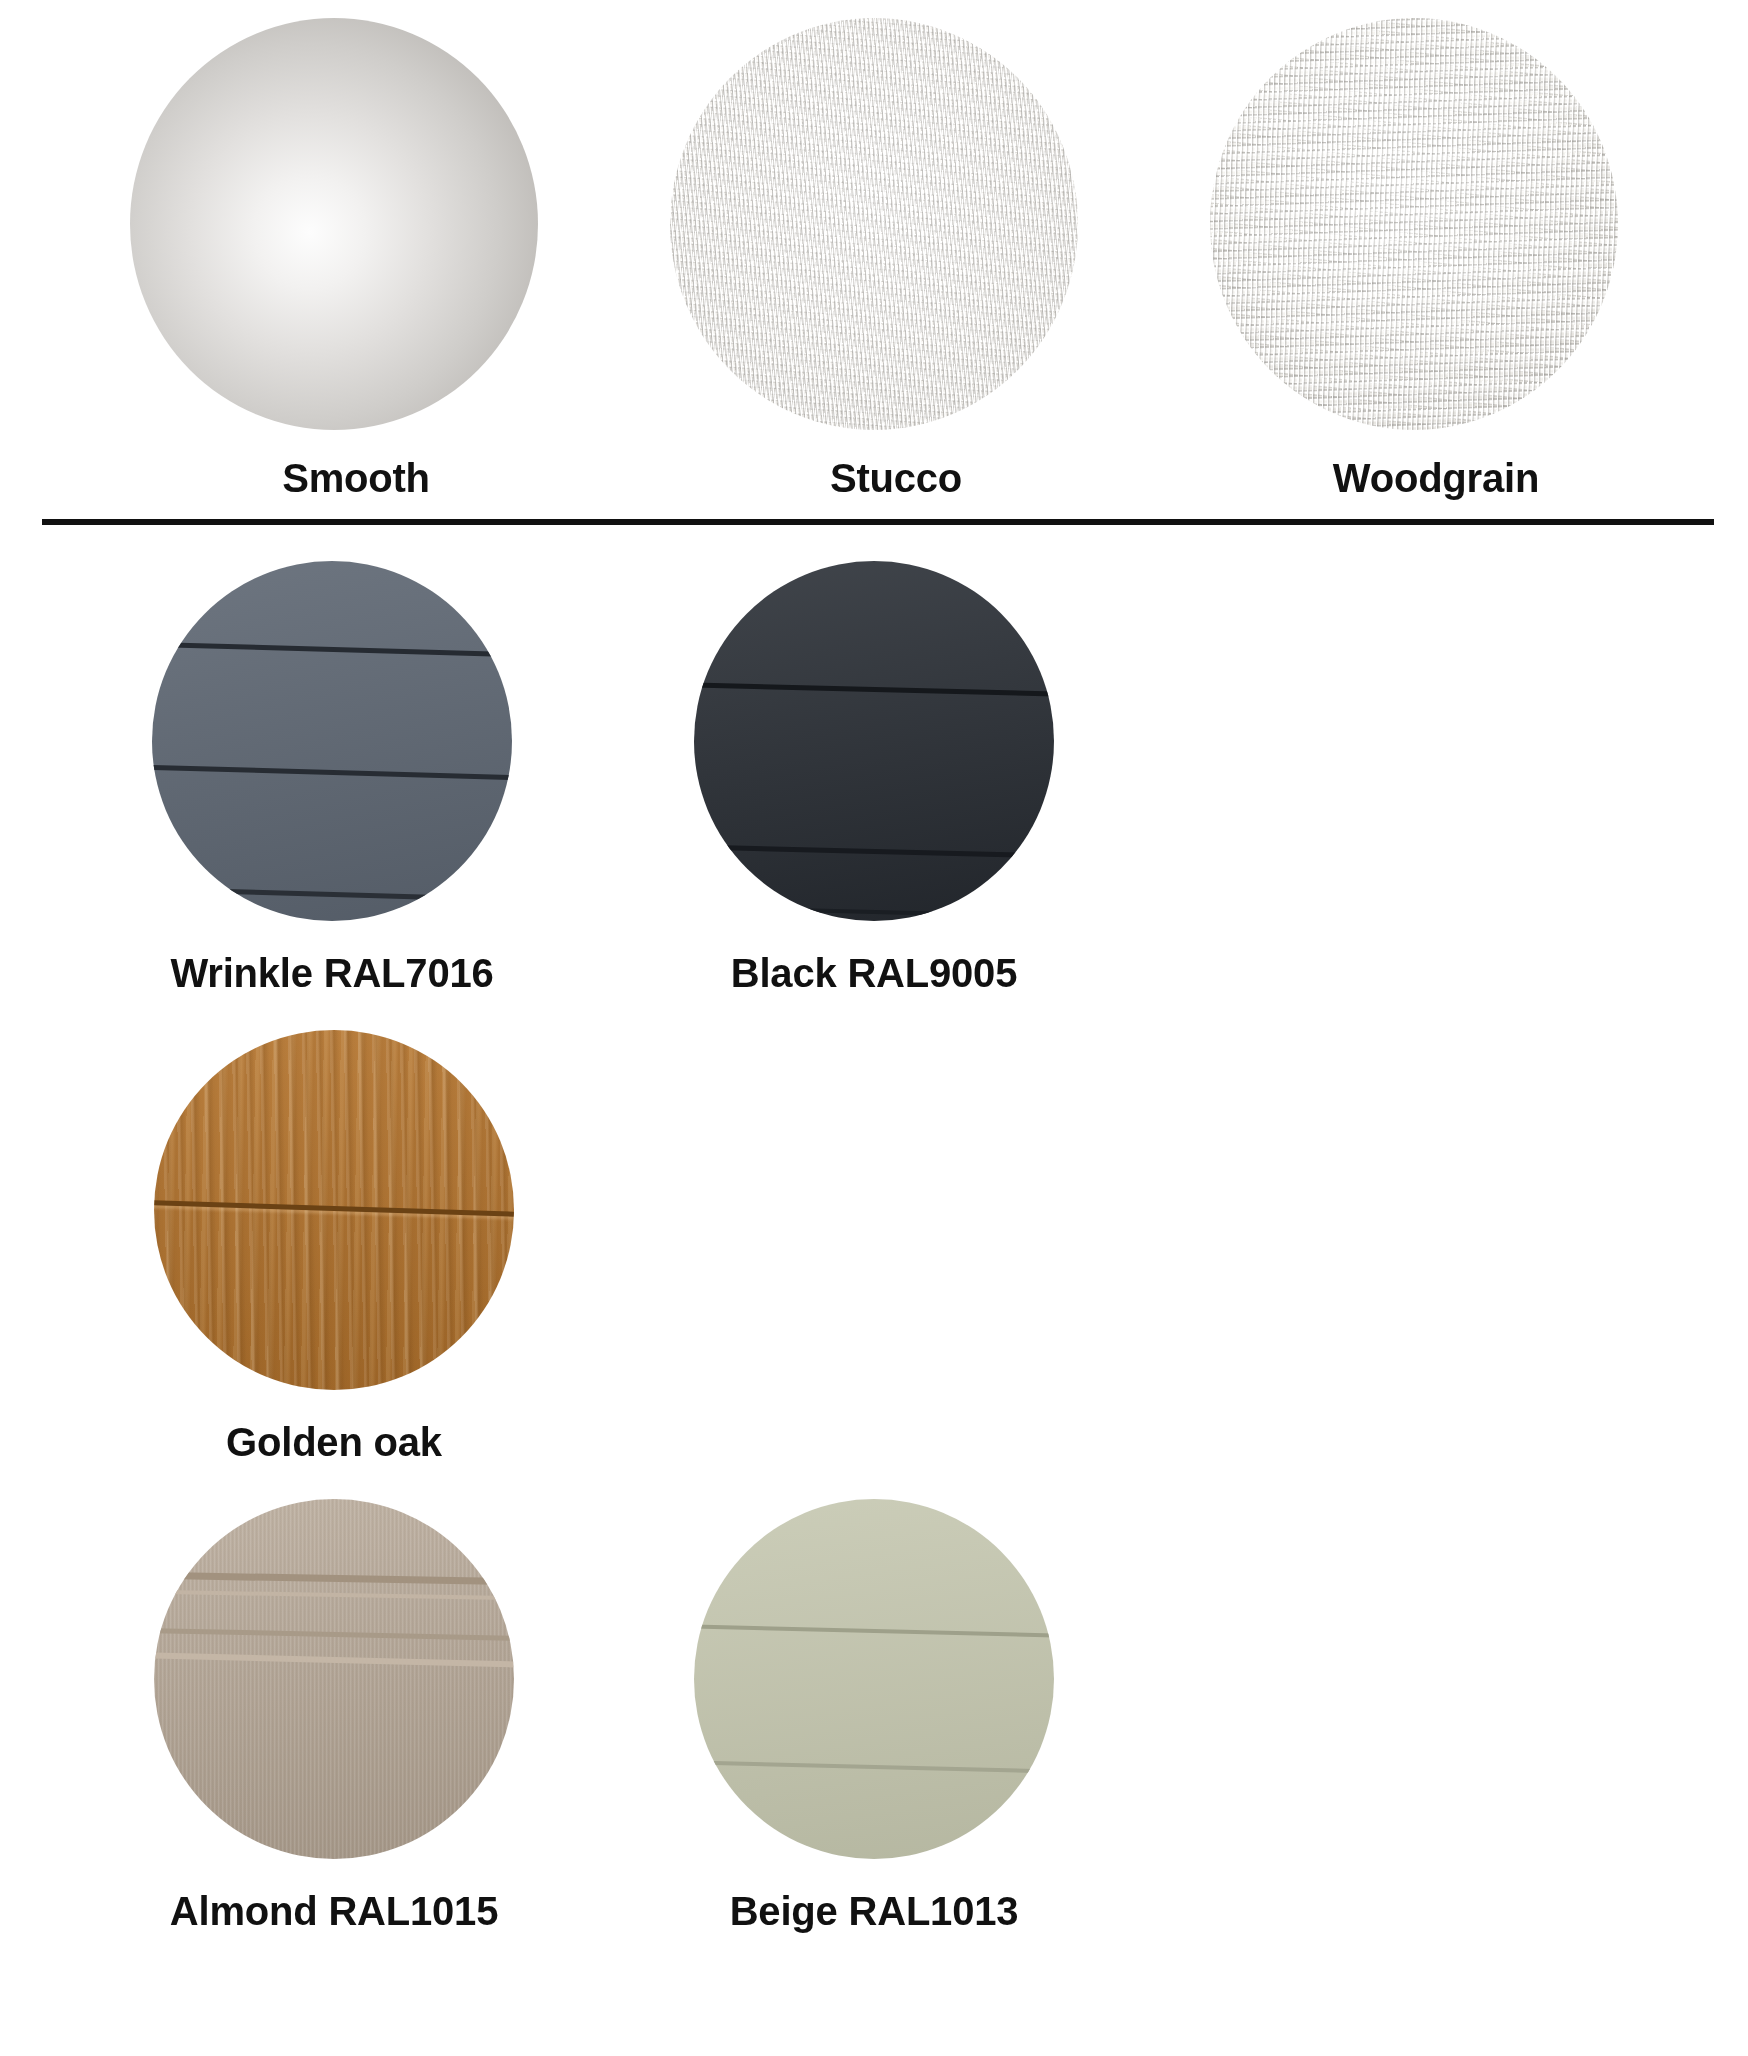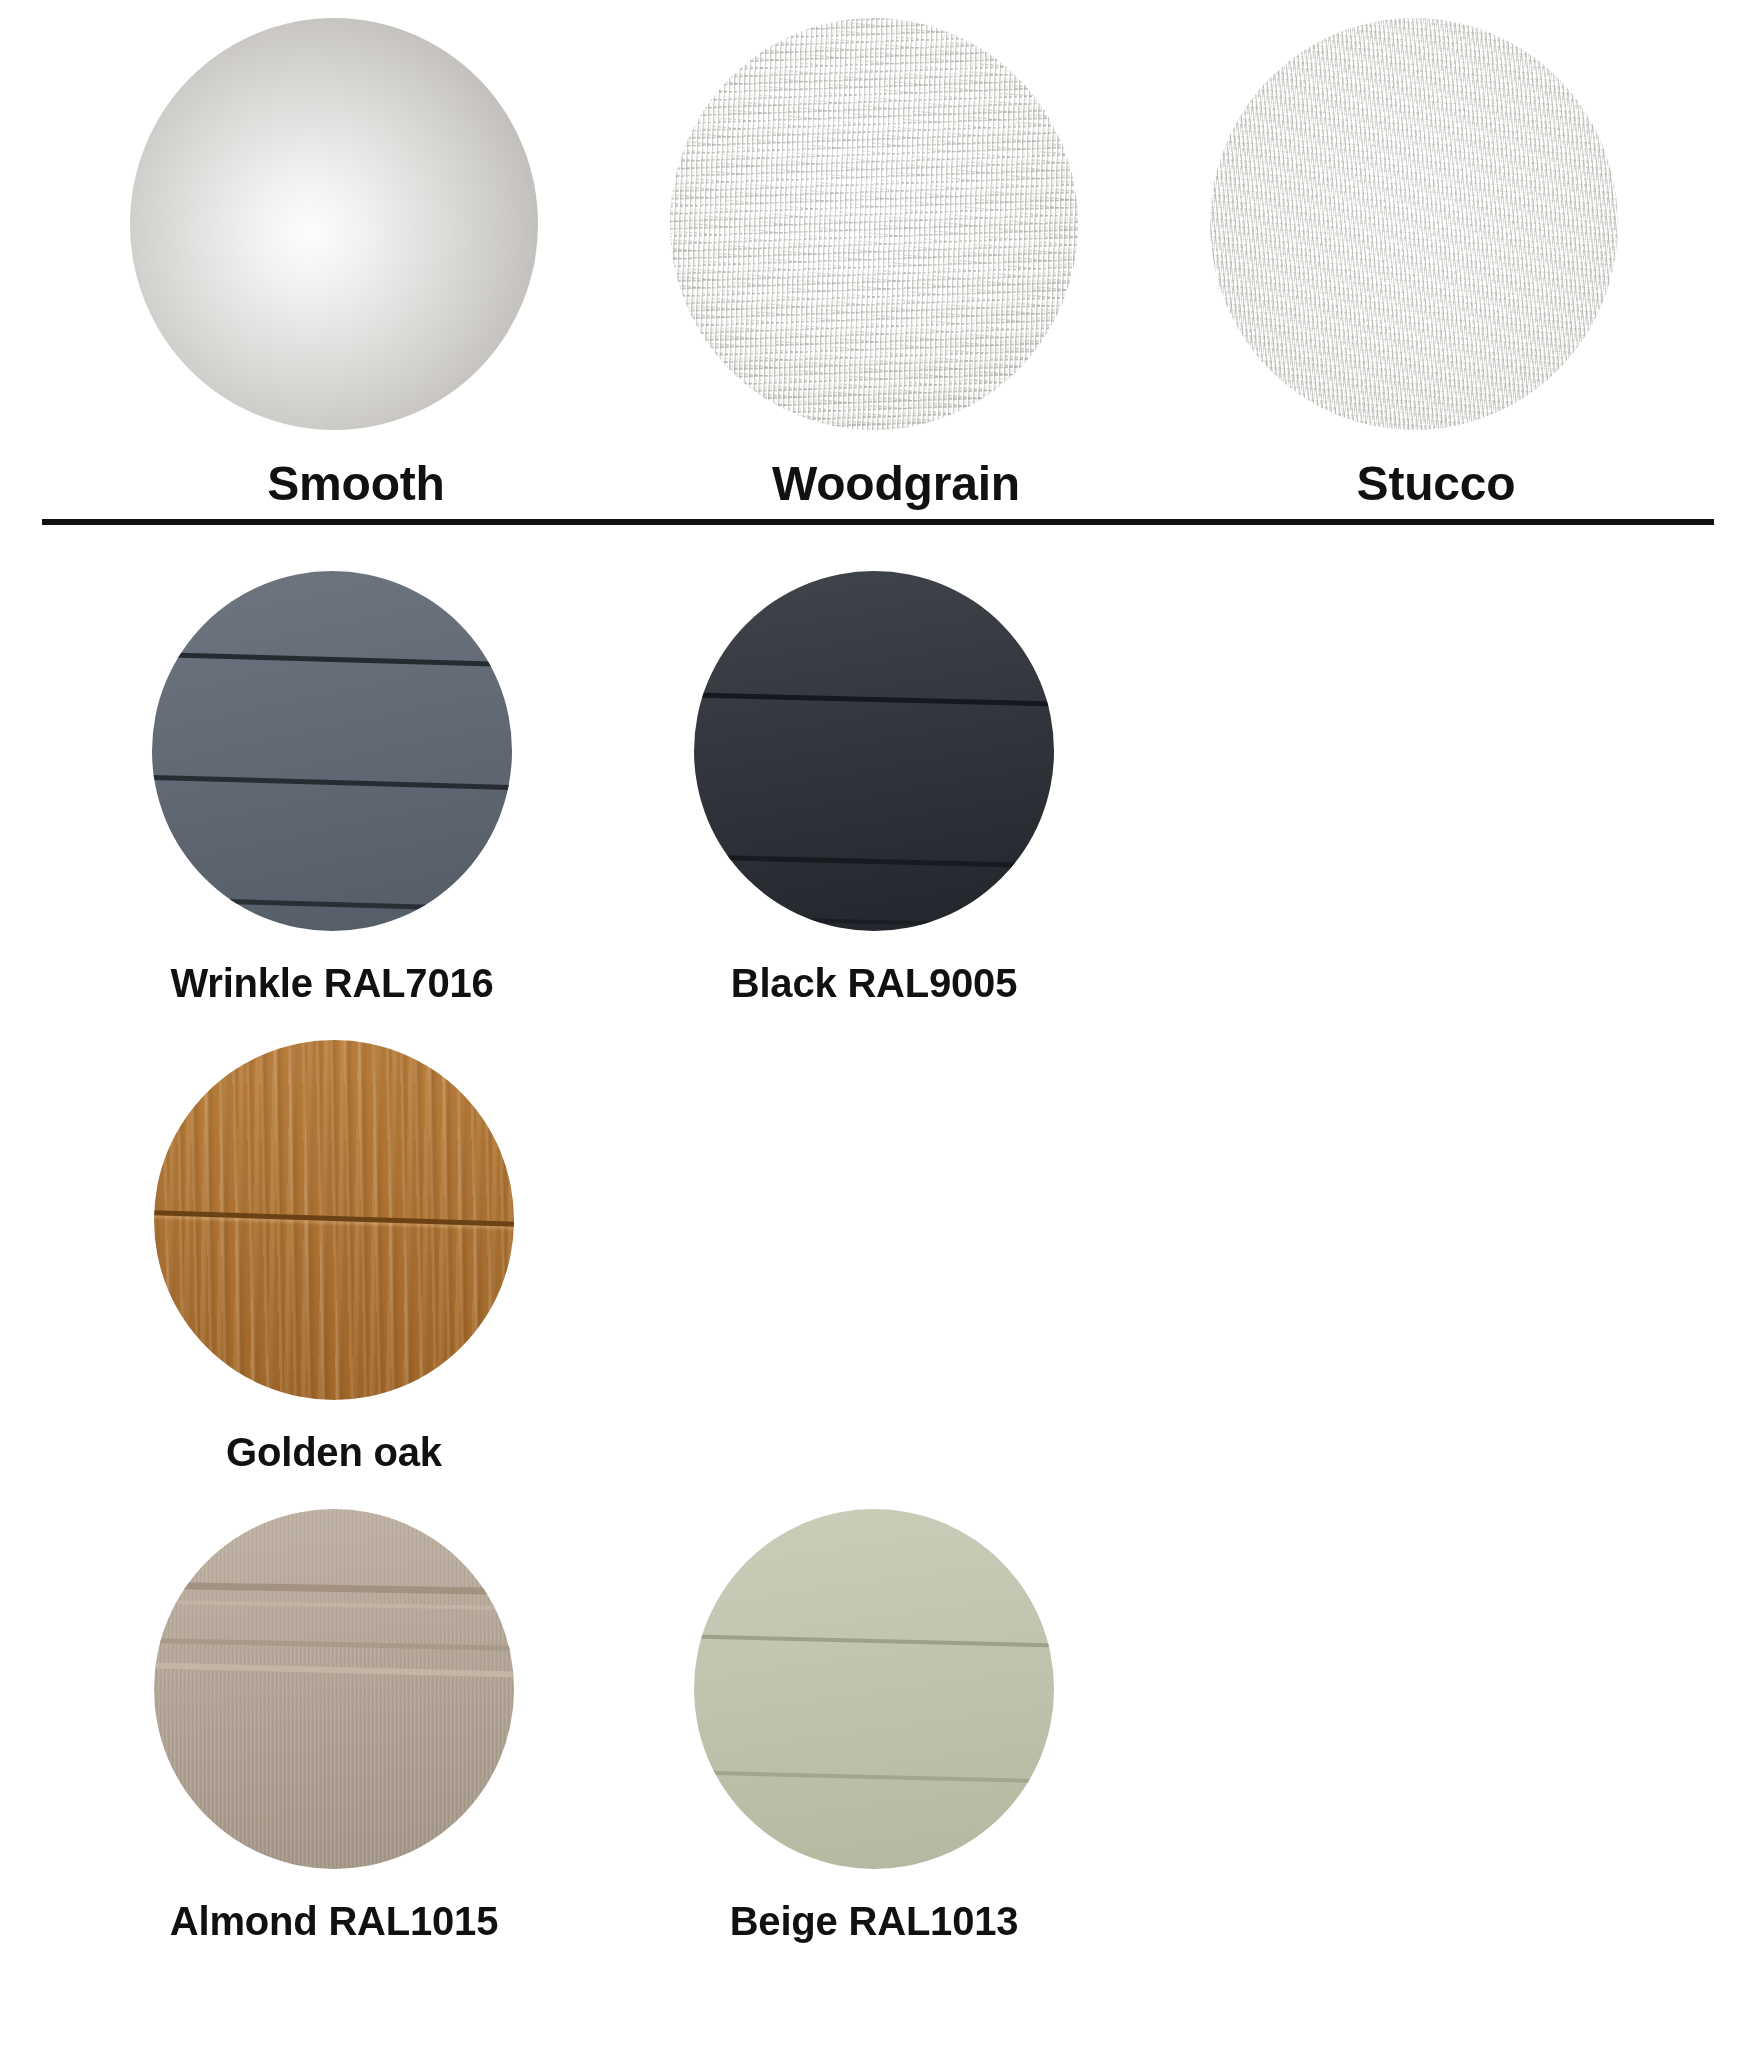--- a/index.html
+++ b/index.html
@@ -59,21 +59,21 @@
     font-weight: bold;
     color: #111111;
     text-align: center;
     letter-spacing: -0.2px;
     white-space: nowrap;
   }
 
   
   .row-texture { padding-top: 18px; }
   .row-texture .disc { width: 408px; height: 412px; }
-  .row-texture .swatch-label { font-size: 48px; margin-top: 26px; margin-left: 44px; }
+  .row-texture .swatch-label { font-size: 40px; margin-top: 26px; margin-left: 44px; }
 
   
   .tex-smooth {
     background:
       radial-gradient(circle at 44% 52%,
         #fdfdfd 0%,
         #f2f1f0 18%,
         #e2e0de 38%,
         #cfcdca 60%,
         #bcb9b5 80%,
@@ -243,30 +243,30 @@
 
     <div class="swatch-cell">
       <div class="disc-wrap">
         <div class="disc tex-smooth"></div>
       </div>
       <div class="swatch-label">Smooth</div>
     </div>
 
     <div class="swatch-cell">
       <div class="disc-wrap">
+        <div class="disc tex-stucco"></div>
+      </div>
+      <div class="swatch-label">Stucco</div>
+    </div>
+
+    <div class="swatch-cell">
+      <div class="disc-wrap">
         <div class="disc tex-woodgrain"></div>
       </div>
       <div class="swatch-label">Woodgrain</div>
-    </div>
-
-    <div class="swatch-cell">
-      <div class="disc-wrap">
-        <div class="disc tex-stucco"></div>
-      </div>
-      <div class="swatch-label">Stucco</div>
     </div>
 
   </div>
 
   <div class="divider"></div>
 
   <div class="swatch-grid row-color" style="margin-top:60px;gap:6px;">
 
     <div class="swatch-cell">
       <div class="disc-wrap">

